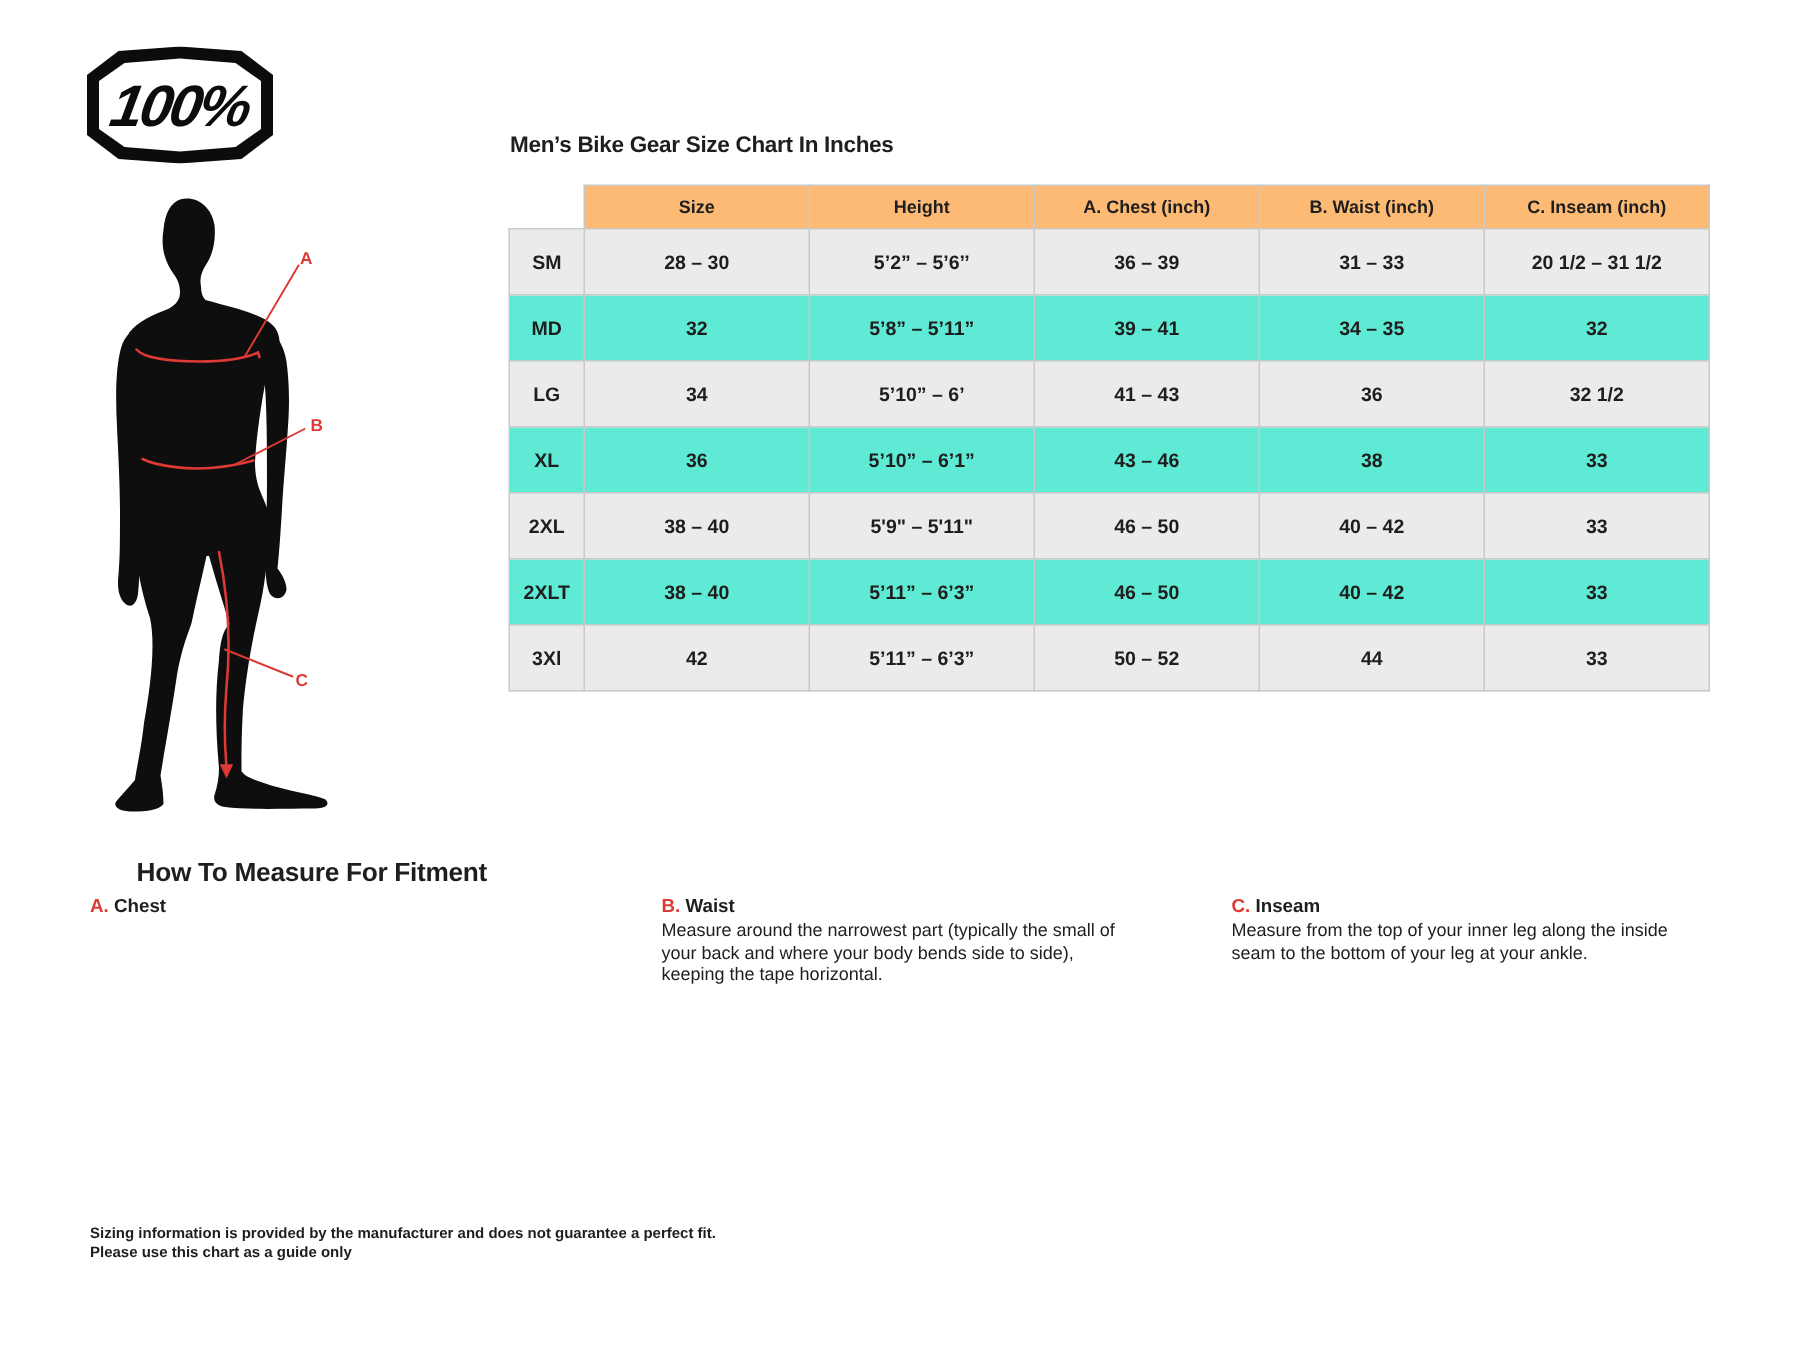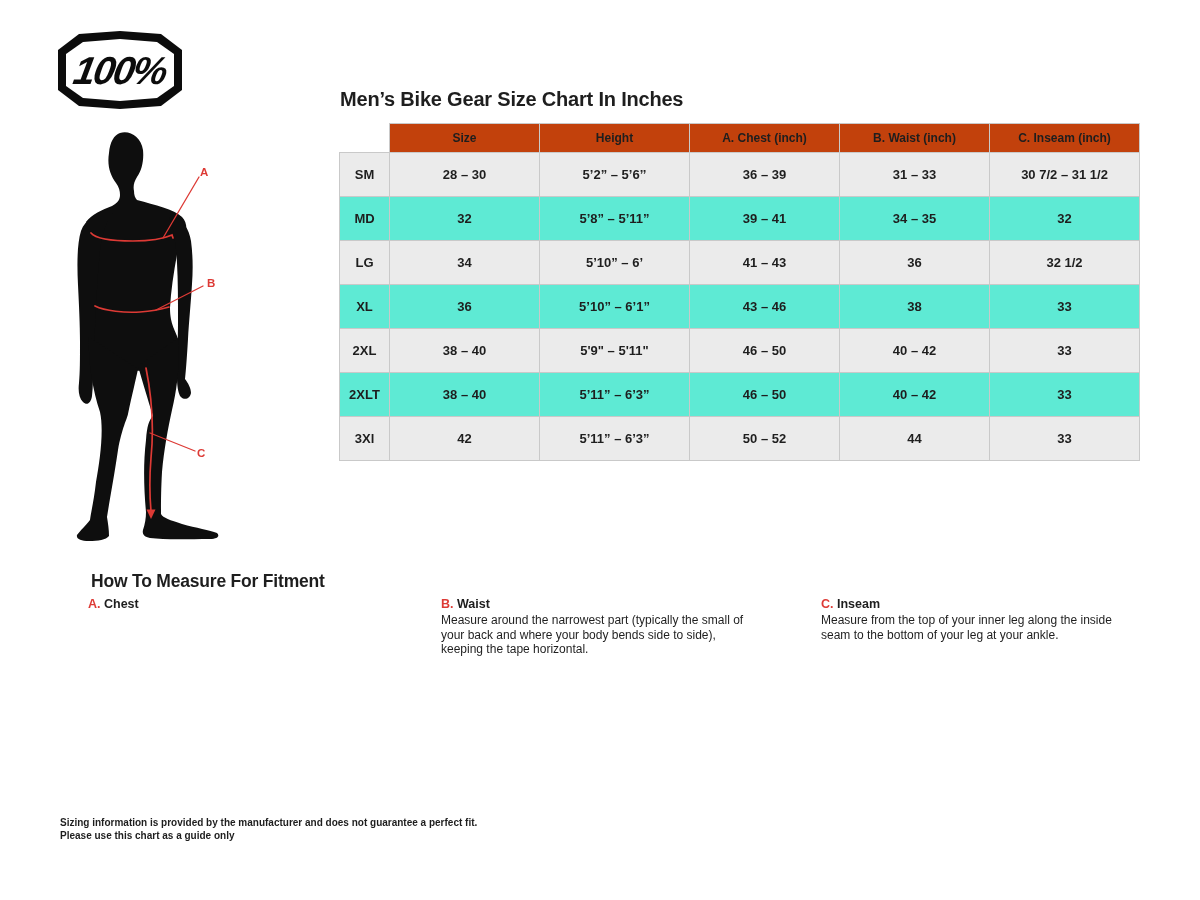--- a/index.html
+++ b/index.html
@@ -15,53 +15,53 @@
 
   
   .logo { position: absolute; left: 56px; top: 31px; }
 
   
   .figure { position: absolute; left: 50px; top: 120px; }
 
   
   .chart-title {
     position: absolute; left: 340px; top: 88px;
-    font-size: 20px; font-weight: bold; letter-spacing: -0.2px;
+    font-size: 15px; font-weight: bold; letter-spacing: -0.2px;
   }
 
   
   .size-table-wrap { position: absolute; left: 339px; top: 123px; }
   table.size-table {
     border-collapse: collapse; table-layout: fixed; width: 800px;
   }
   table.size-table th, table.size-table td {
     border: 1px solid #c9c9c9;
     text-align: center; vertical-align: middle;
     padding: 0;
   }
   table.size-table thead th {
-    background: #c2410c;
+    background: #fdba74;
     height: 29px;
     font-size: 12px; font-weight: bold;
   }
   table.size-table thead th.blank { background: transparent; border: none; }
   table.size-table tbody td {
     height: 44px;
     font-size: 13px; font-weight: bold;
     background: #5eead4;
   }
   table.size-table tbody tr:nth-child(odd) td { background: #ebebeb; }
 
   
   .howto-title {
     position: absolute; left: 60px; top: 571px;
     font-size: 17.5px; font-weight: bold; letter-spacing: -0.2px; margin-left: 31px;
   }
   .measure-item { position: absolute; top: 597px; }
-  .measure-item.m-a { left: 60px;  width: 330px; margin-left: 28px; }
+  .measure-item.m-a { left: 60px;  width: 330px; }
   .measure-item.m-b { left: 441px; width: 305px; }
   .measure-item.m-c { left: 821px; width: 312px; }
   .measure-item h3 { margin: 0 0 2px 0; font-size: 12.5px; font-weight: bold; }
   .measure-item h3 .letter { color: #dd3a35; }
   .measure-item p { margin: 0; font-size: 12px; line-height: 14.5px; font-weight: normal; }
 
   
   .footer {
     position: absolute; left: 60px; top: 817px;
     font-size: 10px; font-weight: bold; line-height: 12.5px;
@@ -147,21 +147,21 @@
             <th>C. Inseam (inch)</th>
           </tr>
         </thead>
       <tbody>
           <tr>
             <td>SM</td>
             <td>28 – 30</td>
             <td>5’2” – 5’6’’</td>
             <td>36 – 39</td>
             <td>31 – 33</td>
-            <td>30 7/2 – 31 1/2</td>
+            <td>20 1/2 – 31 1/2</td>
           </tr>
           <tr>
             <td>MD</td>
             <td>32</td>
             <td>5’8” – 5’11”</td>
             <td>39 – 41</td>
             <td>34 – 35</td>
             <td>32</td>
           </tr>
           <tr>

